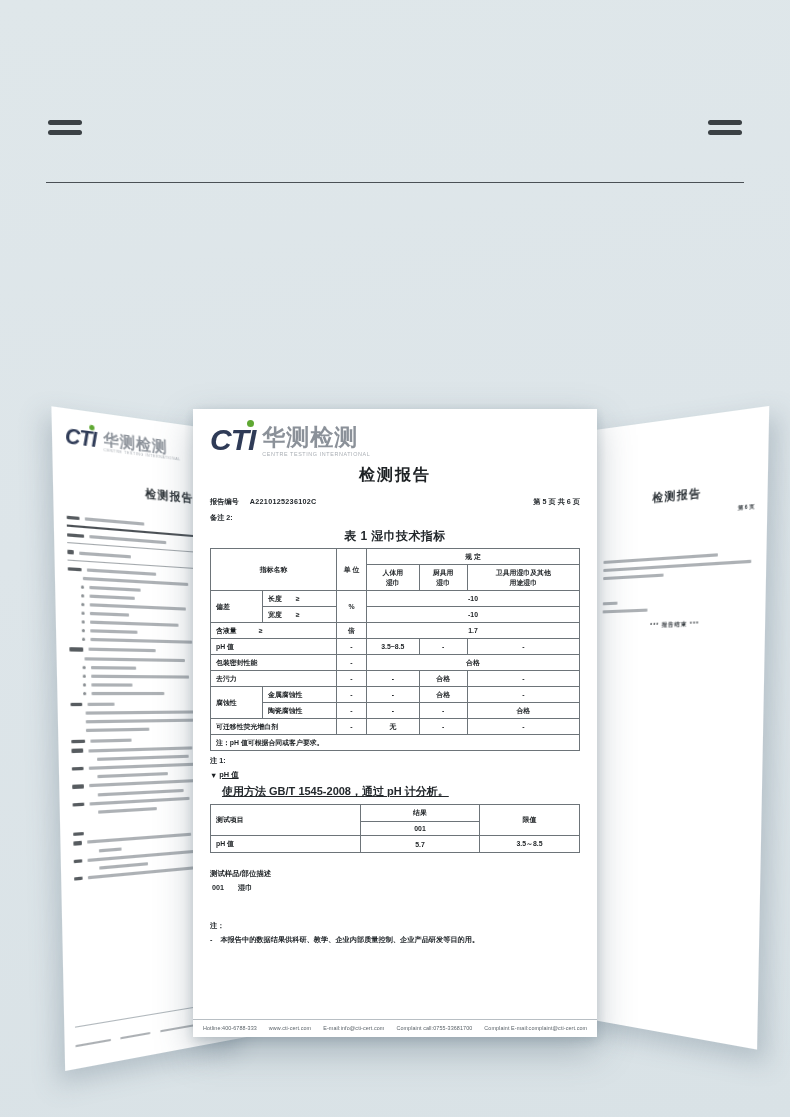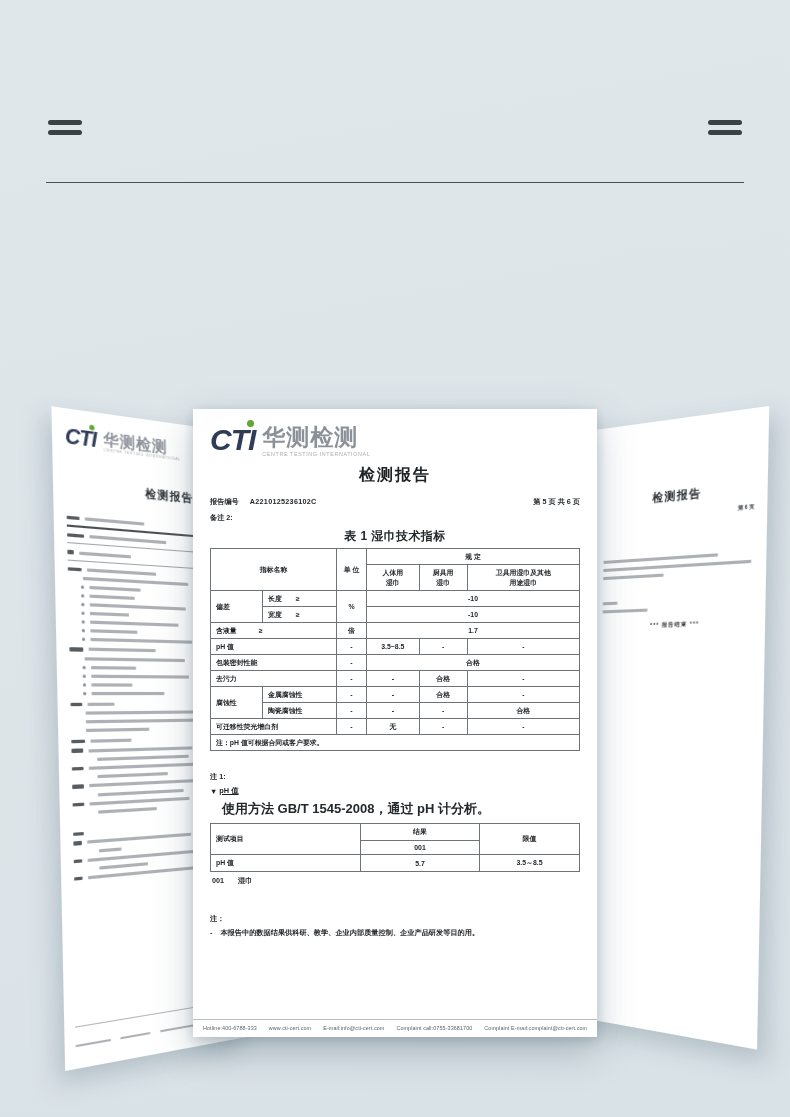--- a/index.html
+++ b/index.html
@@ -127,29 +127,29 @@
     border: 1px solid #6d7479;
     font-size: 6.9px; color: #1d2124; font-weight: 700;
     text-align: center; padding: 2.5px 2px; line-height: 1.45;
   }
   table.spec td.left { text-align: left; padding-left: 5px; }
   table.spec td.note {
     text-align: left; padding-left: 5px; font-size: 6.9px;
   }
   .ge { display: inline-block; margin-left: 14px; }
 
-  .c-note1 { font-size: 7.2px; font-weight: 700; color: #23282c; margin-top: 21px; }
+  .c-note1 { font-size: 7.2px; font-weight: 700; color: #23282c; margin-top: 5px; }
   .c-ph-head {
     font-size: 7.4px; font-weight: 700; color: #1d2124;
     margin-top: 4px; display: flex; align-items: center; gap: 2px;
   }
   .c-ph-head u { text-decoration: underline; }
   .c-ph-method {
-    font-size: 13px; font-weight: 700; color: #23282c;
-    margin-top: 4px; padding-left: 12px;
+    font-size: 11px; font-weight: 700; color: #23282c;
+    margin-top: 4px; padding-left: 12px; text-decoration: underline;
   }
 
   table.ph { width: 100%; border-collapse: collapse; margin-top: 5px; }
   table.ph td {
     border: 1px solid #6d7479;
     font-size: 6.9px; color: #1d2124; font-weight: 700;
     text-align: center; padding: 3px 2px;
   }
   table.ph td.left { text-align: left; padding-left: 5px; }
 
@@ -549,20 +549,21 @@
           </tr>
           <tr>
             <td class="left">pH 值</td>
             <td>5.7</td>
             <td>3.5～8.5</td>
           </tr>
         </tbody>
       </table>
 
 
+      <div class="c-sample-head">测试样品/部位描述</div>
       <div class="c-sample-row">
         <span>001</span>
         <span>湿巾</span>
       </div>
 
       <div class="c-footnote-head">注：</div>
       <div class="c-footnote-row">
         <span>-</span>
         <span>本报告中的数据结果供科研、教学、企业内部质量控制、企业产品研发等目的用。</span>
       </div>

